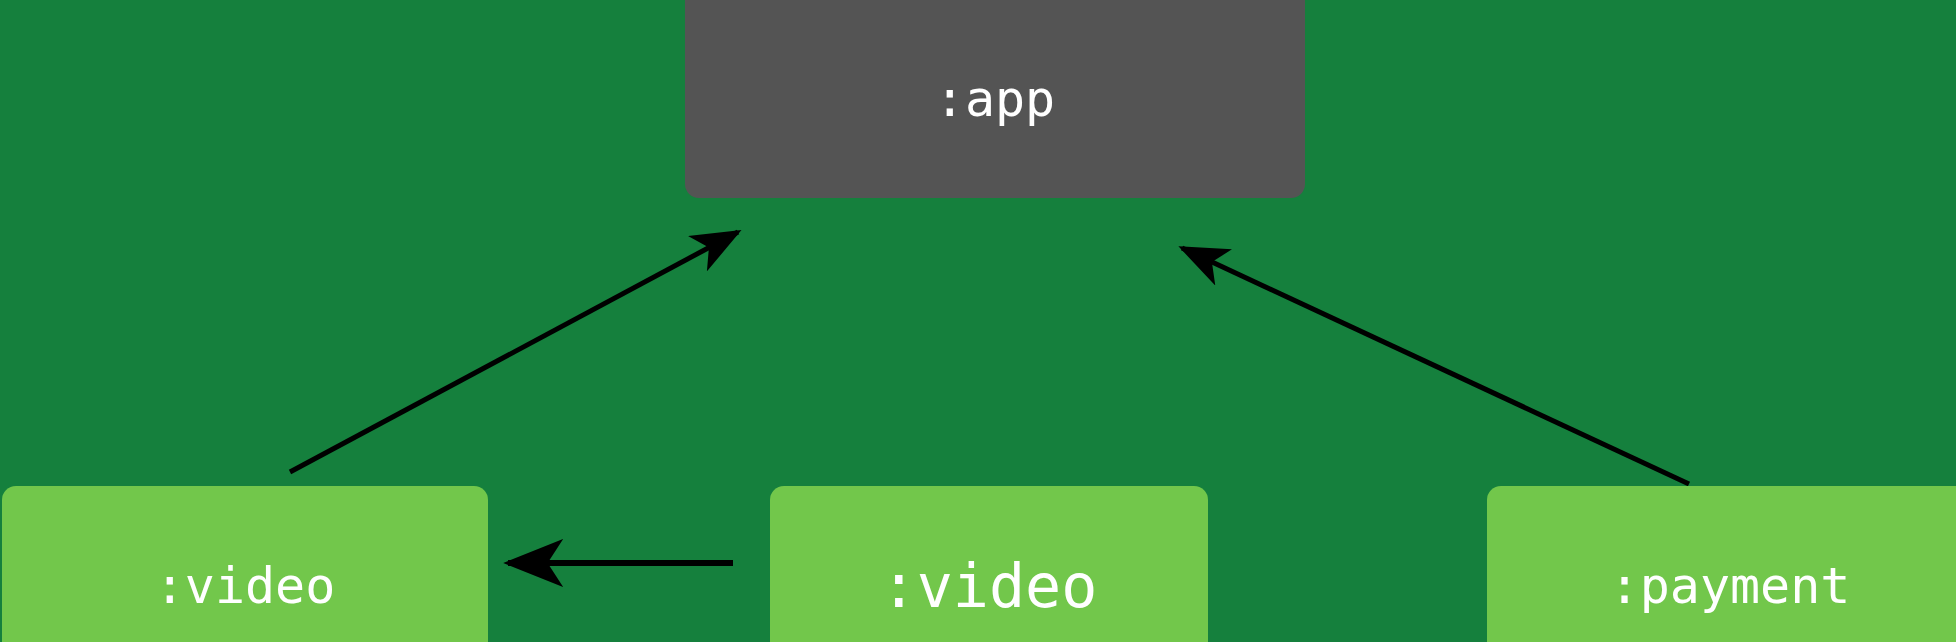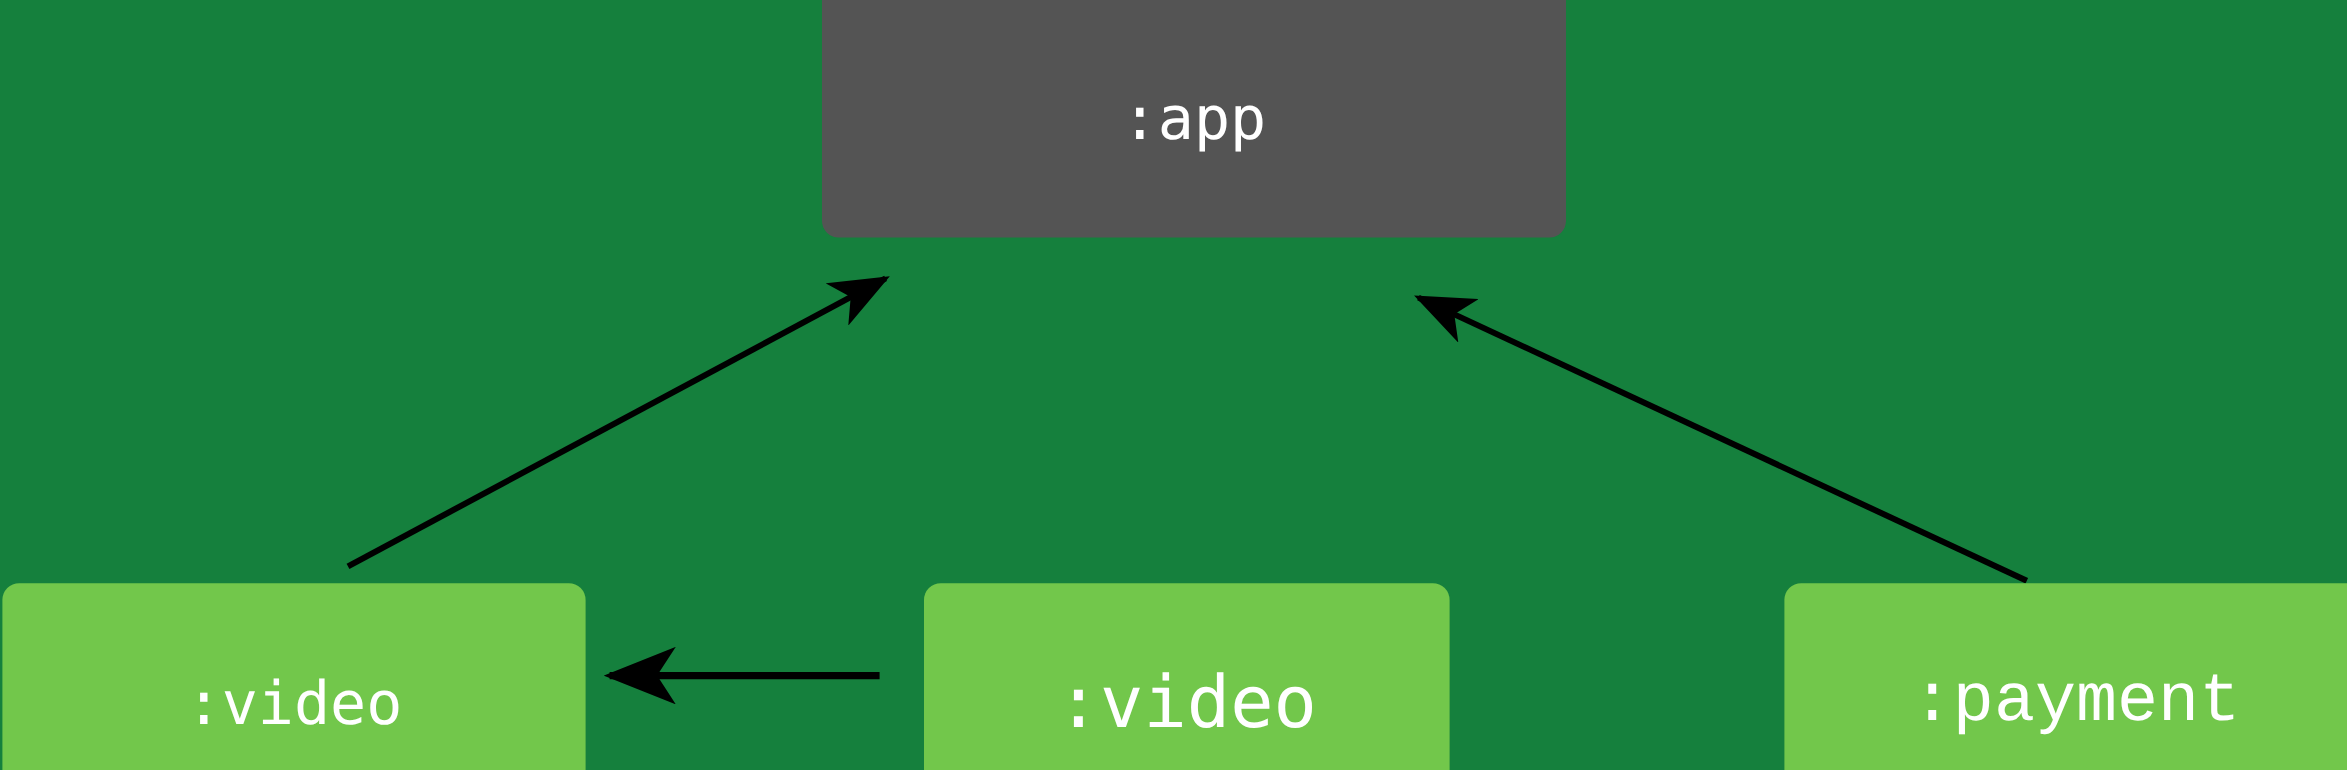--- a/index.html
+++ b/index.html
@@ -63,21 +63,21 @@
   }
   #node-video .node-label { font-size: 60px; }
 
   #node-payment {
     left: 1487px;
     top: 486px;
     width: 486px;
     height: 200px;
     background: #72c74b;
   }
-  #node-payment .node-label { font-size: 57px; font-family: Liberation Mono, monospace; }
+  #node-payment .node-label { font-size: 50px; }
 
   #edges {
     position: absolute;
     left: 0;
     top: 0;
     width: 1956px;
     height: 642px;
     pointer-events: none;
   }
 </style>

